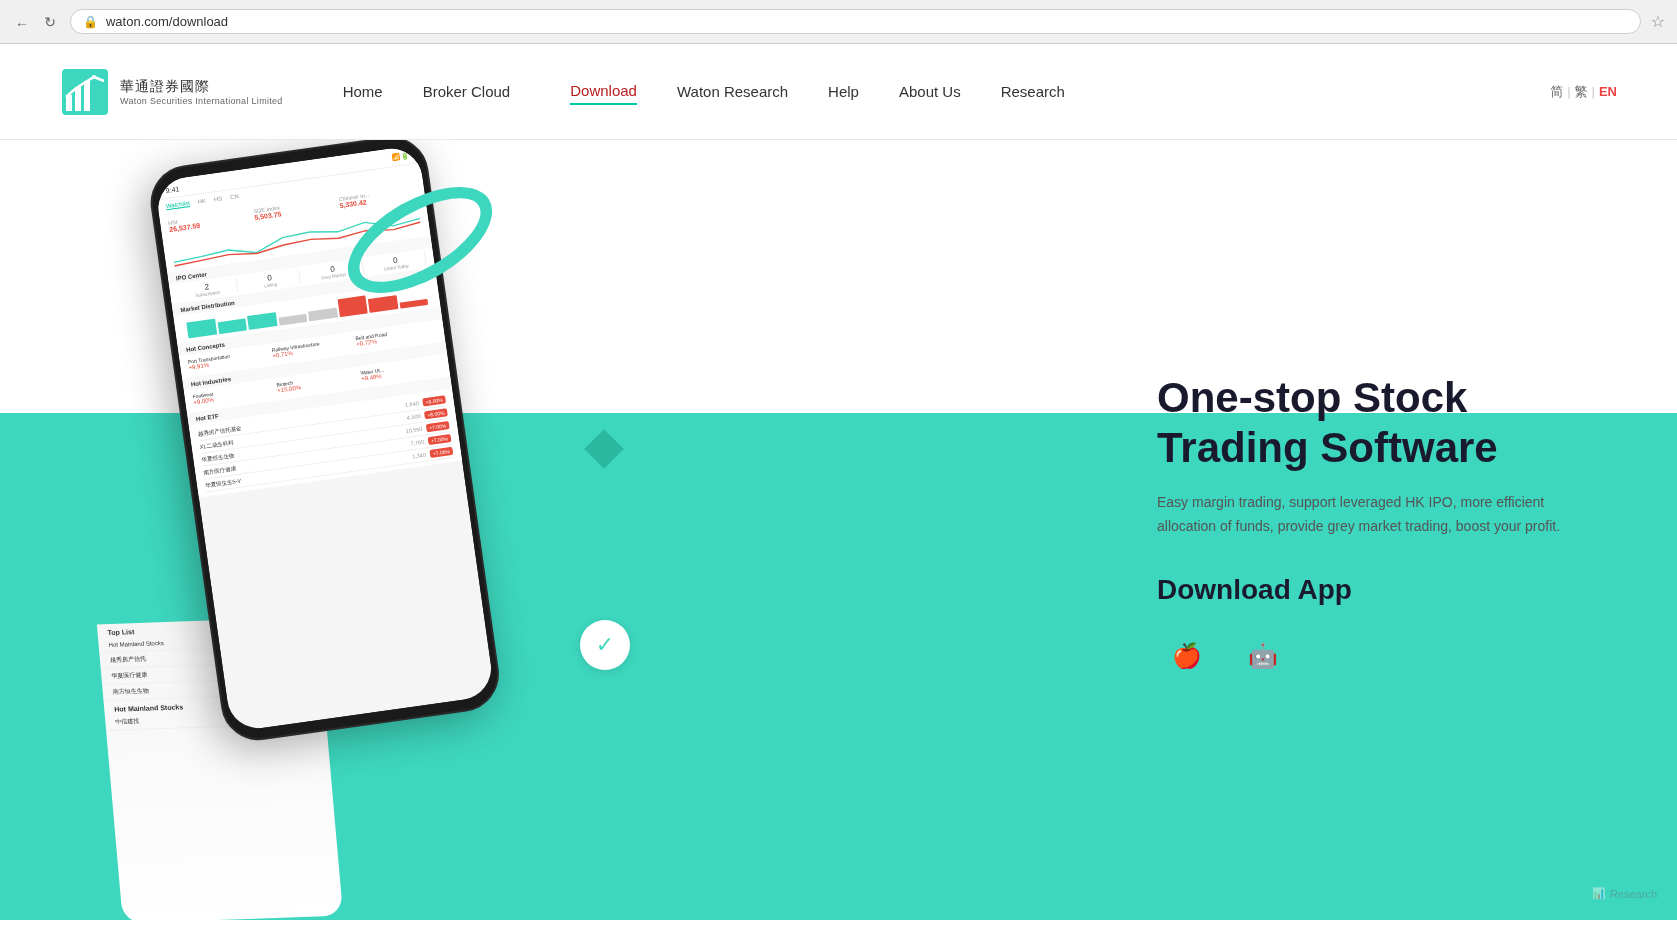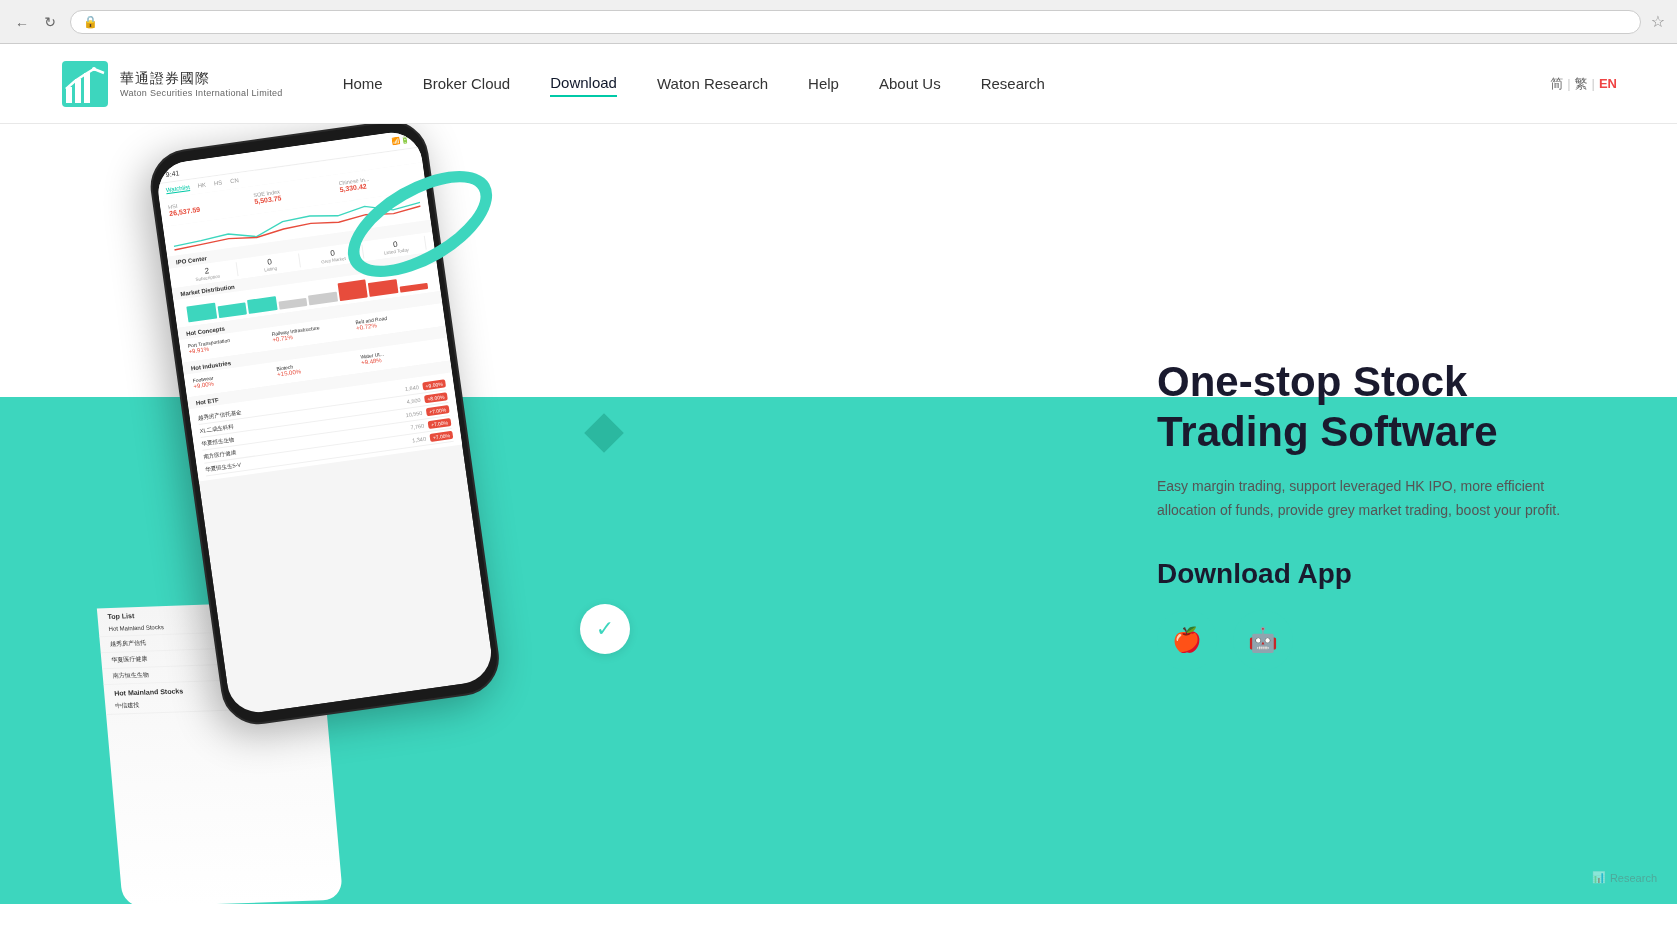--- a/index.html
+++ b/index.html
@@ -57,21 +57,21 @@
     
     .website { width: 100%; background: white; }
 
     
     .site-header {
       background: white;
       border-bottom: 1px solid #e8e8e8;
       padding: 0 60px;
       display: flex;
       align-items: center;
-      height: 80px;
+      height: 96px;
       position: relative;
       z-index: 10;
     }
     .logo-area {
       display: flex;
       align-items: center;
       gap: 10px;
       margin-right: 60px;
       text-decoration: none;
     }
@@ -102,22 +102,23 @@
       flex: 1;
     }
     .nav-item {
       font-size: 15px;
       color: #333;
       text-decoration: none;
       cursor: pointer;
       padding: 4px 0;
     }
     .nav-item.active {
-      color: #0f172a;
+      color: #b91c1c;
       border-bottom: 2px solid #00c9a7;
+      margin-left: 20px;
     }
 
     .lang-switcher {
       display: flex;
       align-items: center;
       gap: 4px;
       font-size: 13px;
       color: #666;
       margin-left: auto;
     }
@@ -457,20 +458,21 @@
 </head>
 <body>
 
 <div class="browser-chrome">
   <div class="browser-nav-buttons">
     <div class="nav-btn">←</div>
     <div class="nav-btn">↻</div>
   </div>
   <div class="address-bar">
     <span class="address-bar-icon">🔒</span>
+    <span class="address-bar-url">waton.com/download</span>
   </div>
   <div class="browser-star">☆</div>
 </div>
 
 <div class="website">
 
   <header class="site-header">
     <div class="logo-area">
       <svg class="logo-icon" viewBox="0 0 50 50">
         <rect x="2" y="2" width="46" height="46" rx="4" fill="#3dd6be"></rect>

